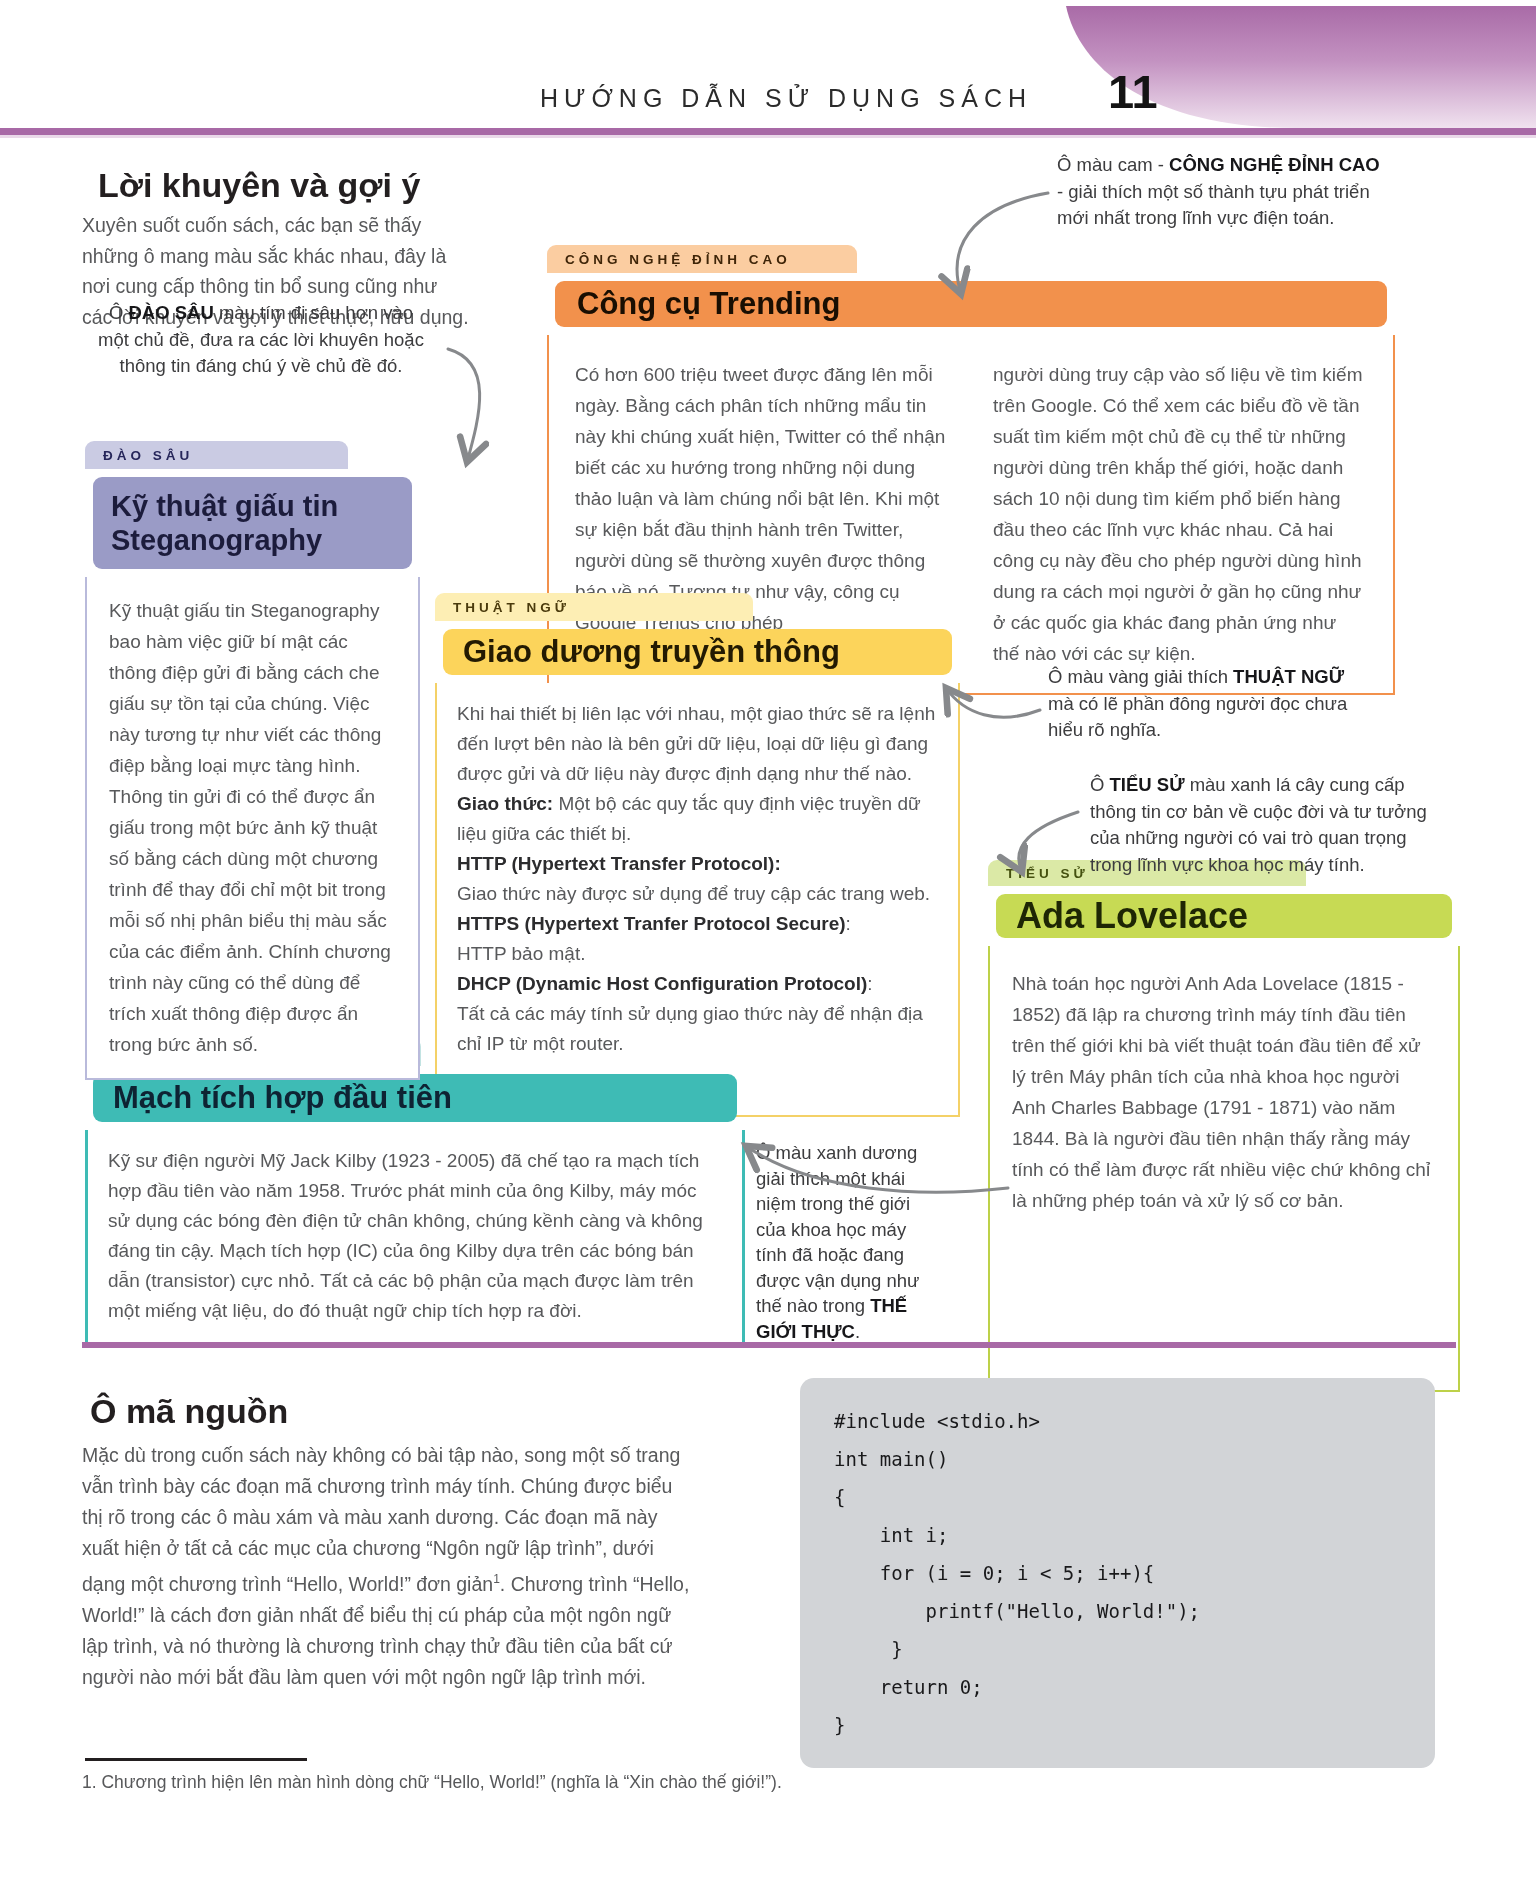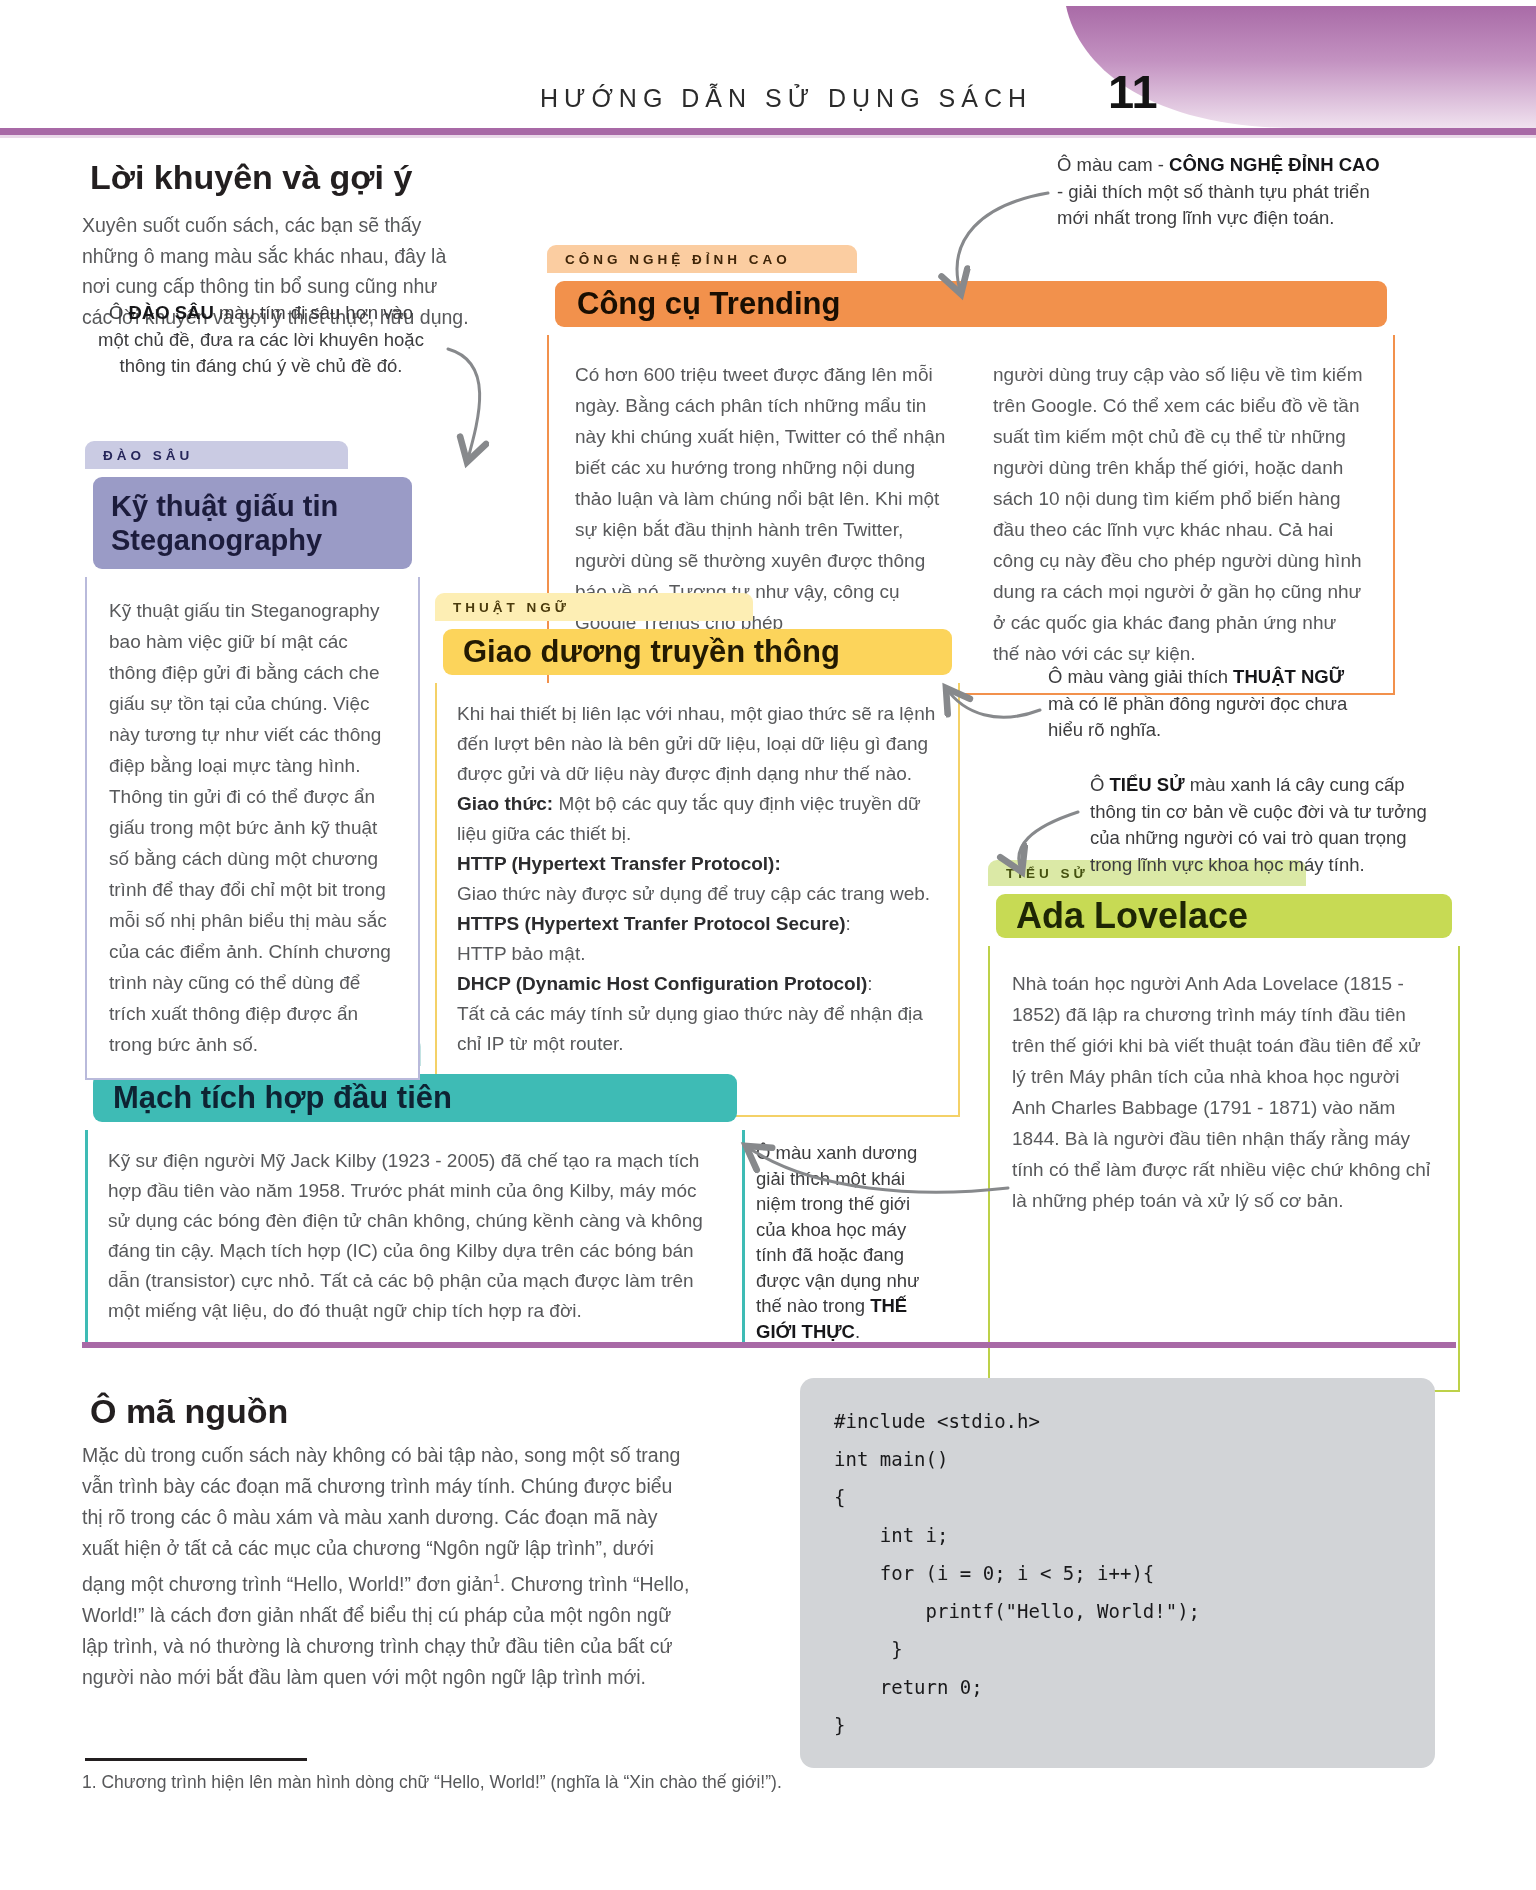--- a/index.html
+++ b/index.html
@@ -8,21 +8,21 @@
 
   
   .running-head{position:absolute;top:84px;left:540px;width:490px;text-align:right;
     font-size:25px;font-weight:400;letter-spacing:6px;color:#2b2b2b;white-space:nowrap;}
   .corner-svg{position:absolute;top:0;left:0;}
   .page-number{position:absolute;top:64px;left:1108px;font-size:47px;font-weight:bold;color:#141414;}
   .top-rule{position:absolute;top:128px;left:0;width:1536px;height:7px;background:var(--purple_rule);}
   .top-rule-light{position:absolute;top:135px;left:0;width:1536px;height:3px;background:#ead9e9;}
 
   
-  .intro-title{position:absolute;top:150px;left:82px;margin:8px;font-size:34px;font-weight:bold;color:var(--heading);}
+  .intro-title{position:absolute;top:150px;left:82px;margin:16px;font-size:34px;font-weight:bold;color:var(--heading);}
   .intro-body{position:absolute;top:210px;left:82px;width:420px;font-size:19.5px;line-height:30.5px;
     white-space:pre-line;color:var(--text_body);}
 
   
   .note{position:absolute;font-size:18.5px;line-height:26.5px;color:#3c3c3e;white-space:pre-line;}
   .note b{color:#17171a;}
   .note-dao-sau{top:300px;left:88px;width:346px;text-align:center;}
   .note-cam{top:152px;left:1057px;width:345px;}
   .note-vang{top:664px;left:1048px;width:300px;}
   .note-tieu-su{top:772px;left:1090px;width:345px;}

